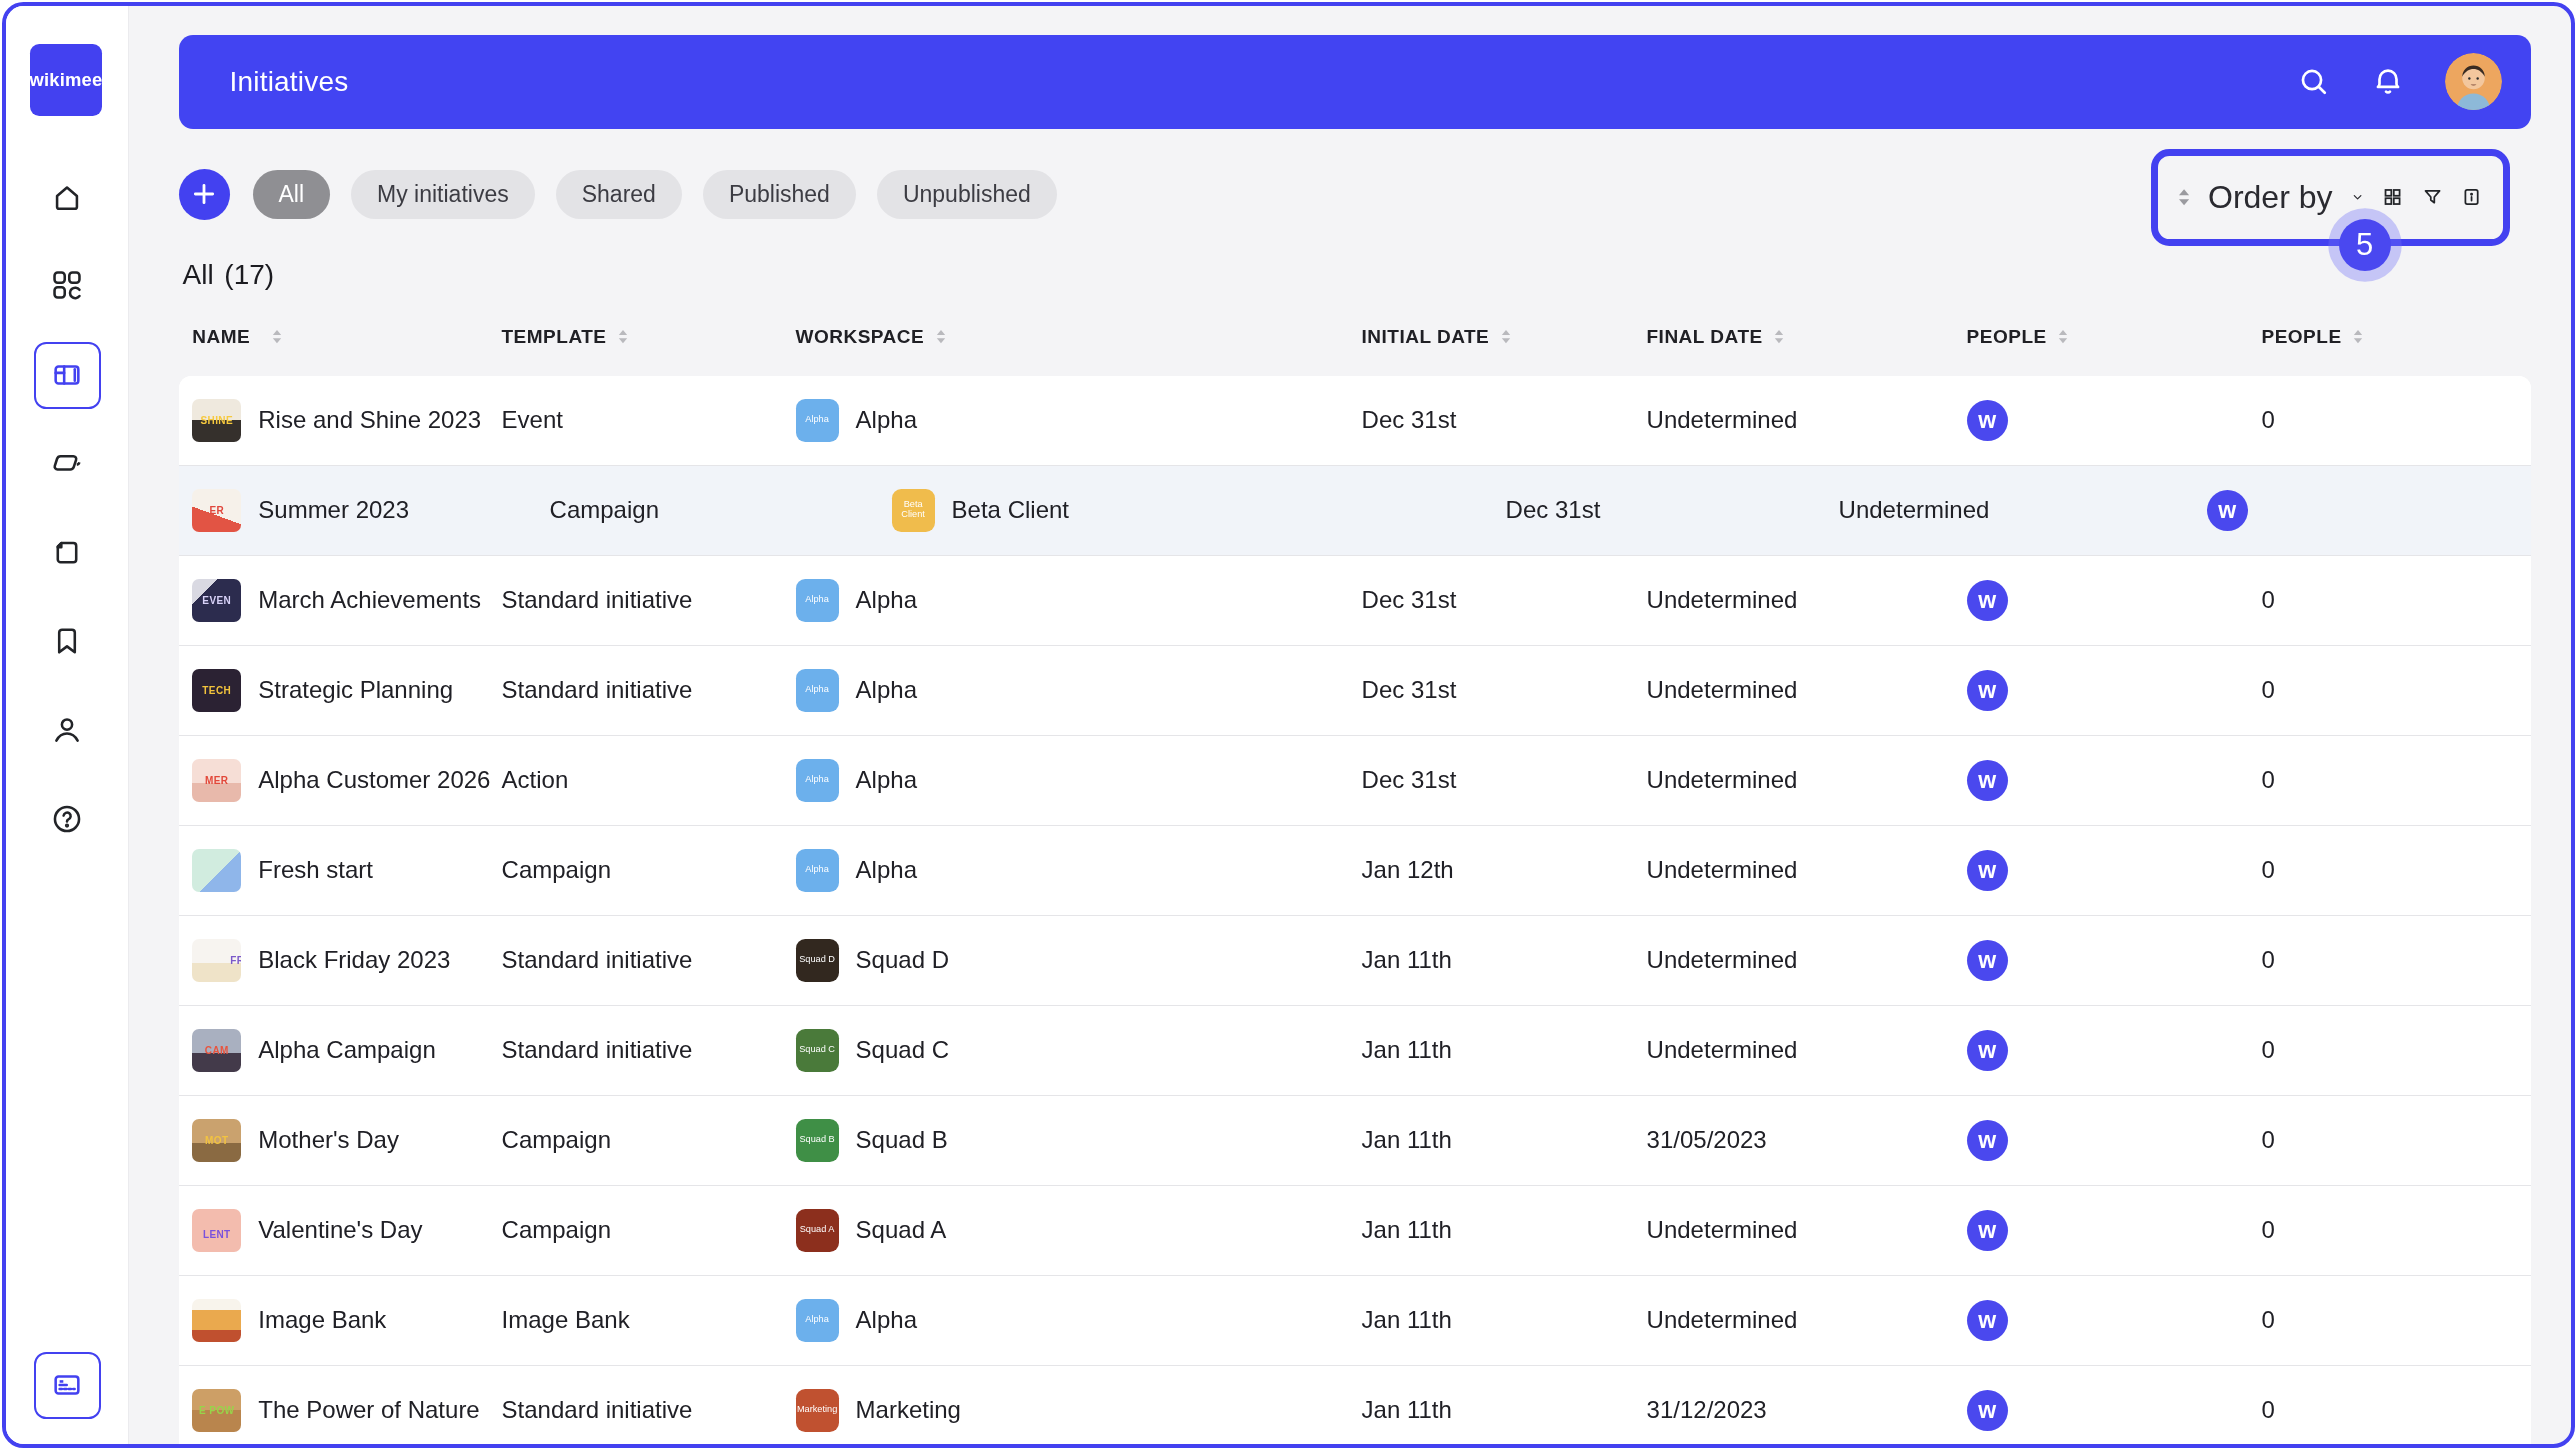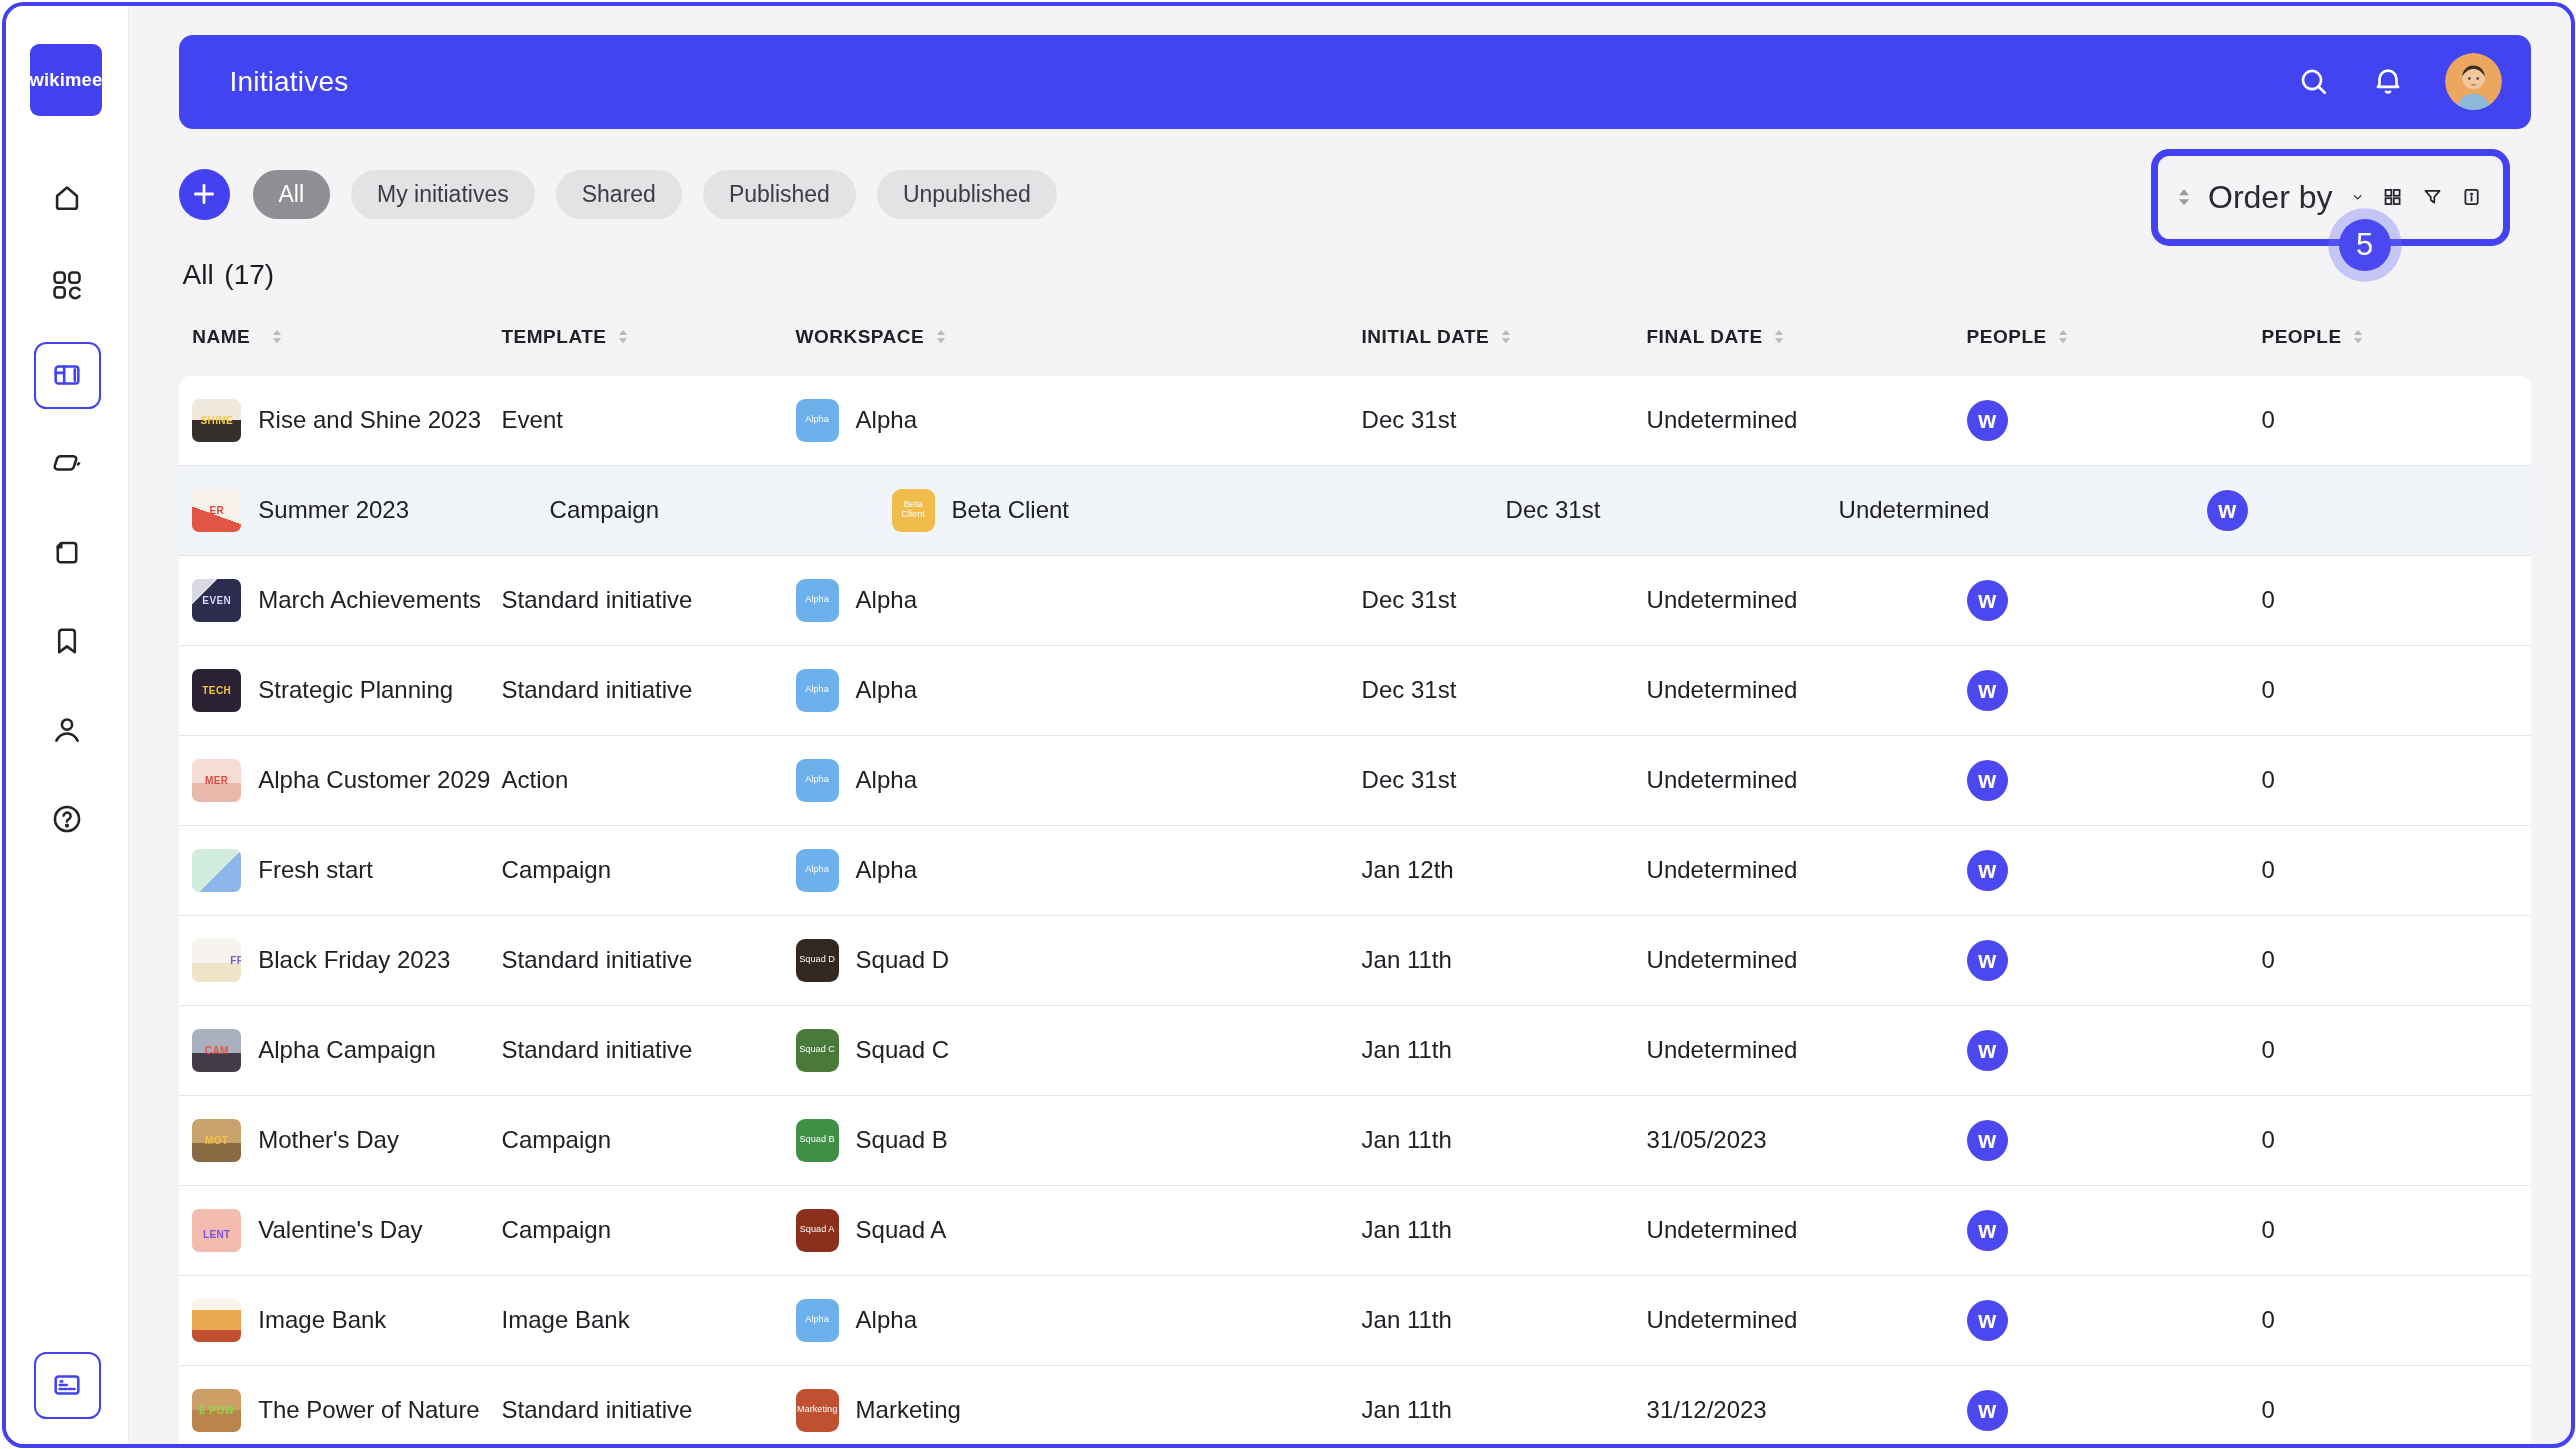--- a/index.html
+++ b/index.html
@@ -379,21 +379,21 @@
           </div>
     <div class="cell ppl">
             <span>0</span>
           </div>
   </div>
         <div class="trow">
     <div class="cell name-cell">
       <div class="thumb" style="background: linear-gradient(rgb(246, 222, 214) 55%, rgb(232, 185, 171) 55%);">
         <span style="color: rgb(226, 72, 58);">MER</span>
       </div>
-      <span>Alpha Customer 2029</span>
+      <span>Alpha Customer 2026</span>
     </div>
     <div class="cell">
             <span>Action</span>
           </div>
     <div class="cell ws-cell">
       <div class="ws-badge" style="background: rgb(108, 176, 236);">
         <span>Alpha</span>
       </div>
       <span>Alpha</span>
     </div>

